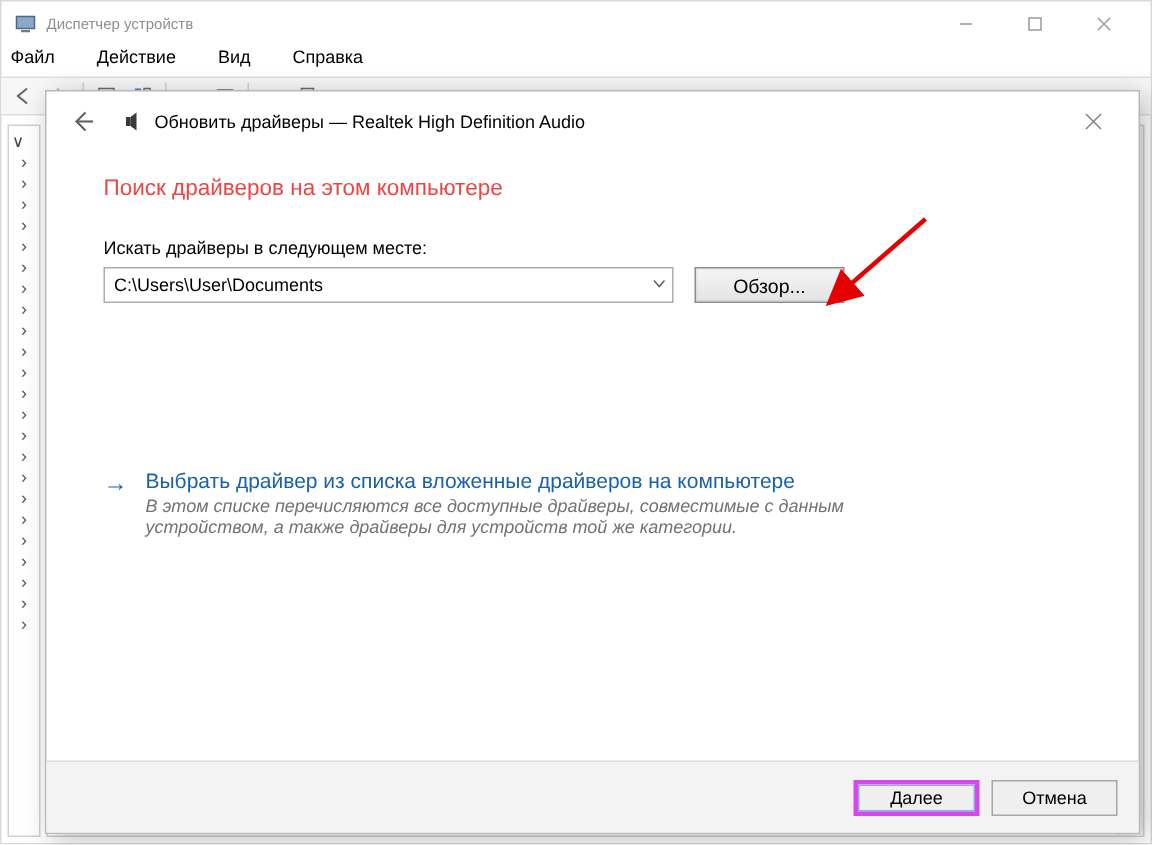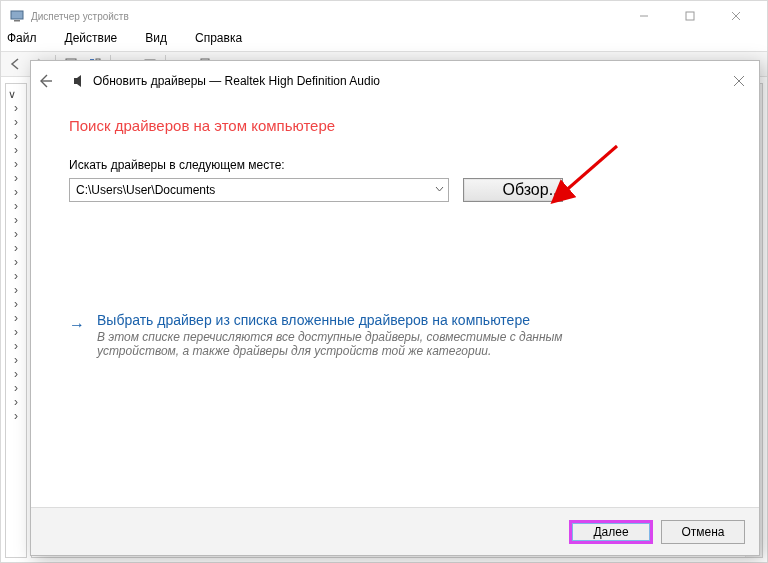--- a/index.html
+++ b/index.html
@@ -92,21 +92,21 @@
     left:30px; top:60px;
     width:730px; height:496px;
     background:#fff;
     border:1px solid #b9b9b9;
     box-shadow:4px 4px 18px rgba(0,0,0,.25);
     display:flex; flex-direction:column;
   }
   .dialog-header {
     height:40px;
     display:flex; align-items:center;
-    padding:0 0;
+    padding:0 10px;
   }
   .back-btn {
     width:28px; height:28px;
     display:flex; align-items:center; justify-content:center;
     color:#606060;
     margin-right:12px;
   }
   .device-icon { width:16px; height:16px; margin-right:6px; display:flex; align-items:center; justify-content:center;}
   .dialog-title { flex:1; color:#000; font-size:12px; }
   .dialog-close { width:40px; height:28px; display:flex; align-items:center; justify-content:center; color:#808080; margin-left:auto;}
@@ -133,22 +133,22 @@
     position:relative;
   }
   .combo-arrow {
     position:absolute; right:4px; top:50%; transform:translateY(-50%);
     color:#606060;
   }
   .browse-btn {
     width:100px; height:24px;
     border:1px solid #8c8c8c;
     background:linear-gradient(#f5f5f5,#e3e3e3);
-    font-size:16px;
-    display:flex; align-items:center; justify-content:flex-end;
+    font-size:13px;
+    display:flex; align-items:center; justify-content:center;
     box-shadow:0 0 0 1px rgba(0,0,0,0.05) inset;
   }
   .checkbox-row {
     margin-top:14px;
     display:flex; align-items:center; gap:6px;
     font-size:12px;
   }
   .chk { width:13px; height:13px; border:1px solid #7a7a7a; background:#fff; display:flex; align-items:center; justify-content:center; font-size:10px; color:#1066b5;}
   .option-block { margin-top:110px; display:flex; gap:10px; }
   .option-arrow { color:#1a61ab; font-size:16px; line-height:18px; padding-top:2px; width:18px;}

